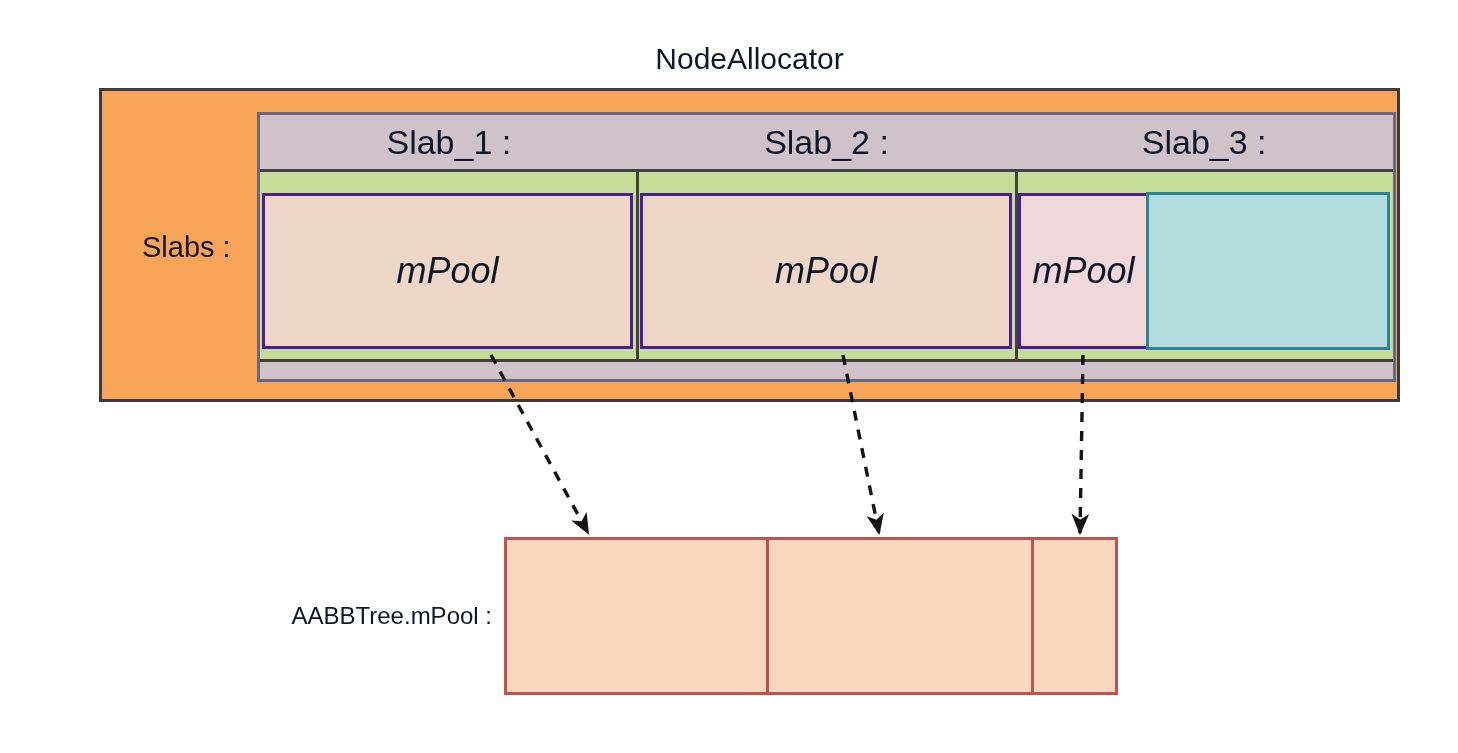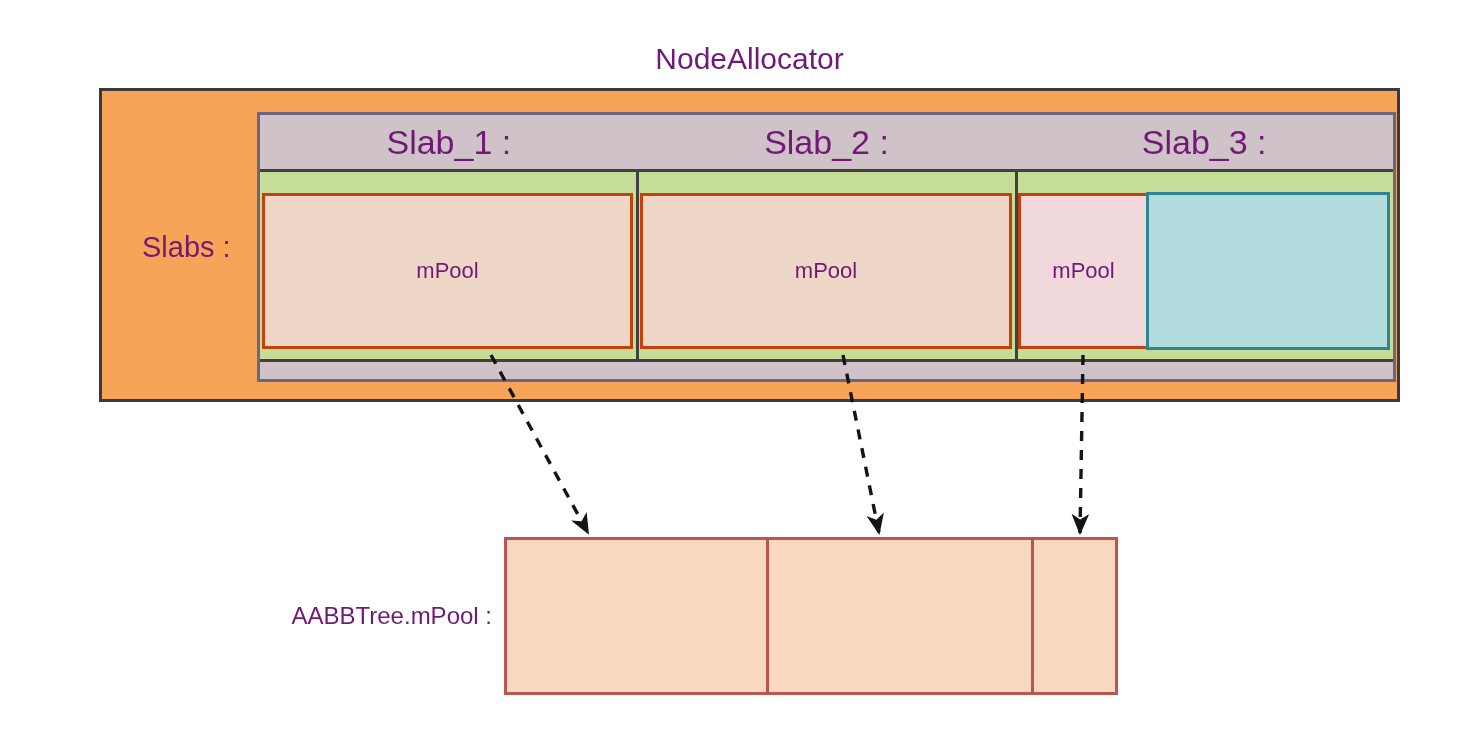--- a/index.html
+++ b/index.html
@@ -1,21 +1,21 @@
 <!DOCTYPE html>
 <html><head>
 <meta charset="utf-8">
 <style>
   html,body{margin:0;padding:0;background:#ffffff;}
   .canvas{
     position:relative;
     width:1458px;height:753px;
     background:#ffffff;
     font-family:"Liberation Sans", sans-serif;
-    color:#701a75;
+    color:#0f172a;
     overflow:hidden;
   }
   .abs{position:absolute;box-sizing:border-box;}
 
   .title{
     left:99px;top:41px;width:1301px;height:36px;
     font-size:30px;line-height:36px;text-align:center;
   }
 
   .outer-box{
@@ -46,23 +46,24 @@
   }
   .slab-cell{
     position:relative;height:100%;background:#C6DD98;box-sizing:border-box;
   }
   .slab-cell.w1{width:376px;}
   .slab-cell.w2{width:379px;border-left:3px solid #414141;}
   .slab-cell.w3{flex:1;border-left:3px solid #414141;}
 
   .mpool{
     position:absolute;box-sizing:border-box;
-    border:3px solid #c2410c;background:#EED7C6;
+    border:3px solid #4c1d95;background:#EED7C6;
     display:flex;align-items:center;justify-content:center;
-    font-size:22px;
+    font-size:36px;
+    font-style:italic;
   }
   .mpool.m1{left:2px;top:21px;width:371px;height:156px;}
   .mpool.m2{left:1px;top:21px;width:372px;height:156px;}
   .mpool.m3{left:0px;top:21px;width:131px;height:156px;background:#F0D8DB;}
   .free-region{
     position:absolute;box-sizing:border-box;
     left:128px;top:20px;width:244px;height:158px;
     background:#B1DBDC;border:3px solid #2E8495;
   }
 

